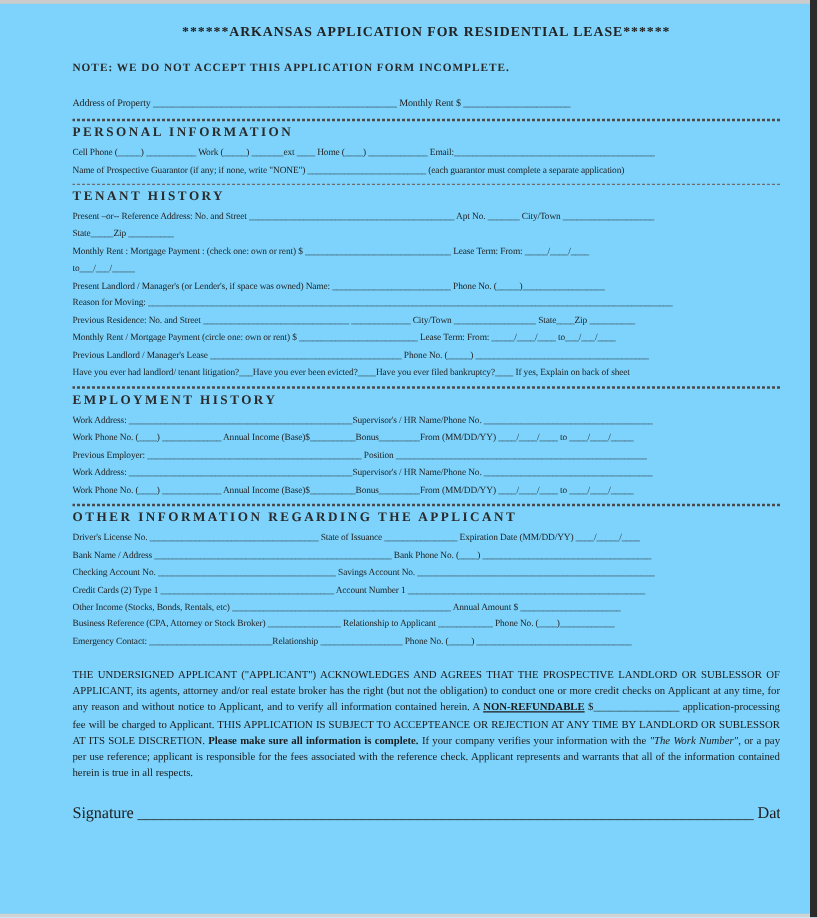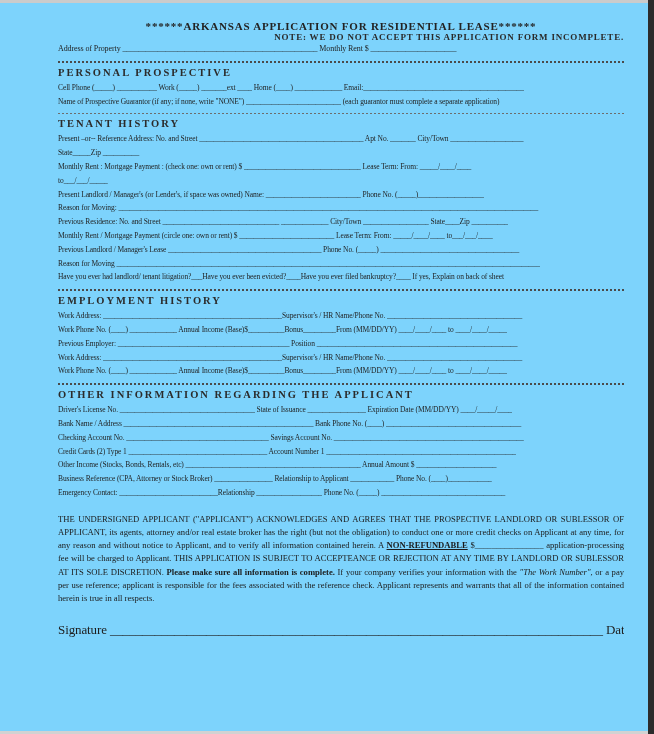--- a/index.html
+++ b/index.html
@@ -16,32 +16,32 @@
   .edge-bottom { position:absolute; bottom:0; left:0; width:648px; height:3px; background:#d2d2d2; }
 
   .content { position:absolute; left:58px; top:20px; width:566px; }
 
   .title {
     text-align:center; font-weight:bold;
     font-size:11px; letter-spacing:0.8px; color:#232323;
     white-space:nowrap;
   }
   .note {
-    text-align:right; font-weight:bold;
+    text-align:left; font-weight:bold;
     font-size:9px; letter-spacing:0.8px; color:#2a2a2a;
-    margin-top:0; white-space:nowrap;
+    margin-top:17px; white-space:nowrap;
   }
 
   .frow {
     font-size:7.5px; letter-spacing:-0.1px;
     line-height:13.8px; height:13.8px;
     white-space:nowrap; overflow:hidden;
     color:#1f1f1f;
   }
-  .frow.address { margin-top:0; font-size:8px; }
+  .frow.address { margin-top:17px; font-size:8px; }
 
   .sep {
     height:2px; margin:5px 0 4px 0;
     background:repeating-linear-gradient(90deg,#4a4a4a 0,#4a4a4a 2px,transparent 2px,transparent 4px);
   }
   .sep.thin {
     height:1px;
     background:repeating-linear-gradient(90deg,#6d6d6d 0,#6d6d6d 2px,transparent 2px,transparent 4px);
   }
 
@@ -74,35 +74,34 @@
   <div class="edge-right"></div>
   <div class="edge-bottom"></div>
 
   <div class="content">
     <div class="title">******ARKANSAS APPLICATION FOR RESIDENTIAL LEASE******</div>
     <div class="note">NOTE: WE DO NOT ACCEPT THIS APPLICATION FORM INCOMPLETE.</div>
     <div class="frow address">Address of Property __________________________________________________ Monthly Rent $ ______________________</div>
 
     <div id="sections">
         <div class="sep"></div>
-        <div class="sec-heading">PERSONAL PROSPECTIVE</div>
+        <div class="sec-heading">PERSONAL INFORMATION</div>
         <div class="frow">Cell Phone (_____) ___________ Work (_____) _______ext ____ Home (____) _____________ Email:____________________________________________</div>
         <div class="frow">Name of Prospective Guarantor (if any; if none, write "NONE") __________________________ (each guarantor must complete a separate application)</div>
         <div class="sep thin"></div>
         <div class="sec-heading">TENANT HISTORY</div>
         <div class="frow">Present –or-- Reference  Address: No. and Street _____________________________________________ Apt No. _______ City/Town ____________________</div>
         <div class="frow">State_____Zip __________</div>
         <div class="frow">Monthly Rent  : Mortgage Payment  : (check one: own or rent) $ ________________________________ Lease Term: From: _____/____/____</div>
         <div class="frow">to___/___/_____</div>
         <div class="frow">Present Landlord / Manager's (or Lender's, if space was owned) Name: __________________________ Phone No. (_____)__________________</div>
         <div class="frow">Reason for Moving: ___________________________________________________________________________________________________________________</div>
         <div class="frow">Previous Residence: No. and Street ________________________________ _____________ City/Town __________________ State____Zip __________</div>
         <div class="frow">Monthly Rent / Mortgage Payment (circle one: own or rent) $ __________________________ Lease Term: From: _____/____/____ to___/___/____</div>
         <div class="frow">Previous Landlord / Manager's Lease __________________________________________ Phone No. (_____) ______________________________________</div>
-        <div class="frow">Reason for Moving ____________________________________________________________________________________________________________________</div>
         <div class="frow">Have you ever had landlord/ tenant litigation?___Have you ever been evicted?____Have you ever filed bankruptcy?____ If yes, Explain on back of sheet</div>
         <div class="sep"></div>
         <div class="sec-heading">EMPLOYMENT HISTORY</div>
         <div class="frow">Work Address: _________________________________________________Supervisor's / HR Name/Phone No. _____________________________________</div>
         <div class="frow">Work Phone No. (____) _____________ Annual Income (Base)$__________Bonus_________From (MM/DD/YY) ____/____/____ to ____/____/_____</div>
         <div class="frow">Previous Employer: _______________________________________________ Position _______________________________________________________</div>
         <div class="frow">Work Address: _________________________________________________Supervisor's / HR Name/Phone No. _____________________________________</div>
         <div class="frow">Work Phone No. (____) _____________ Annual Income (Base)$__________Bonus_________From (MM/DD/YY) ____/____/____ to ____/____/_____</div>
         <div class="sep"></div>
         <div class="sec-heading">OTHER INFORMATION REGARDING THE APPLICANT</div>

